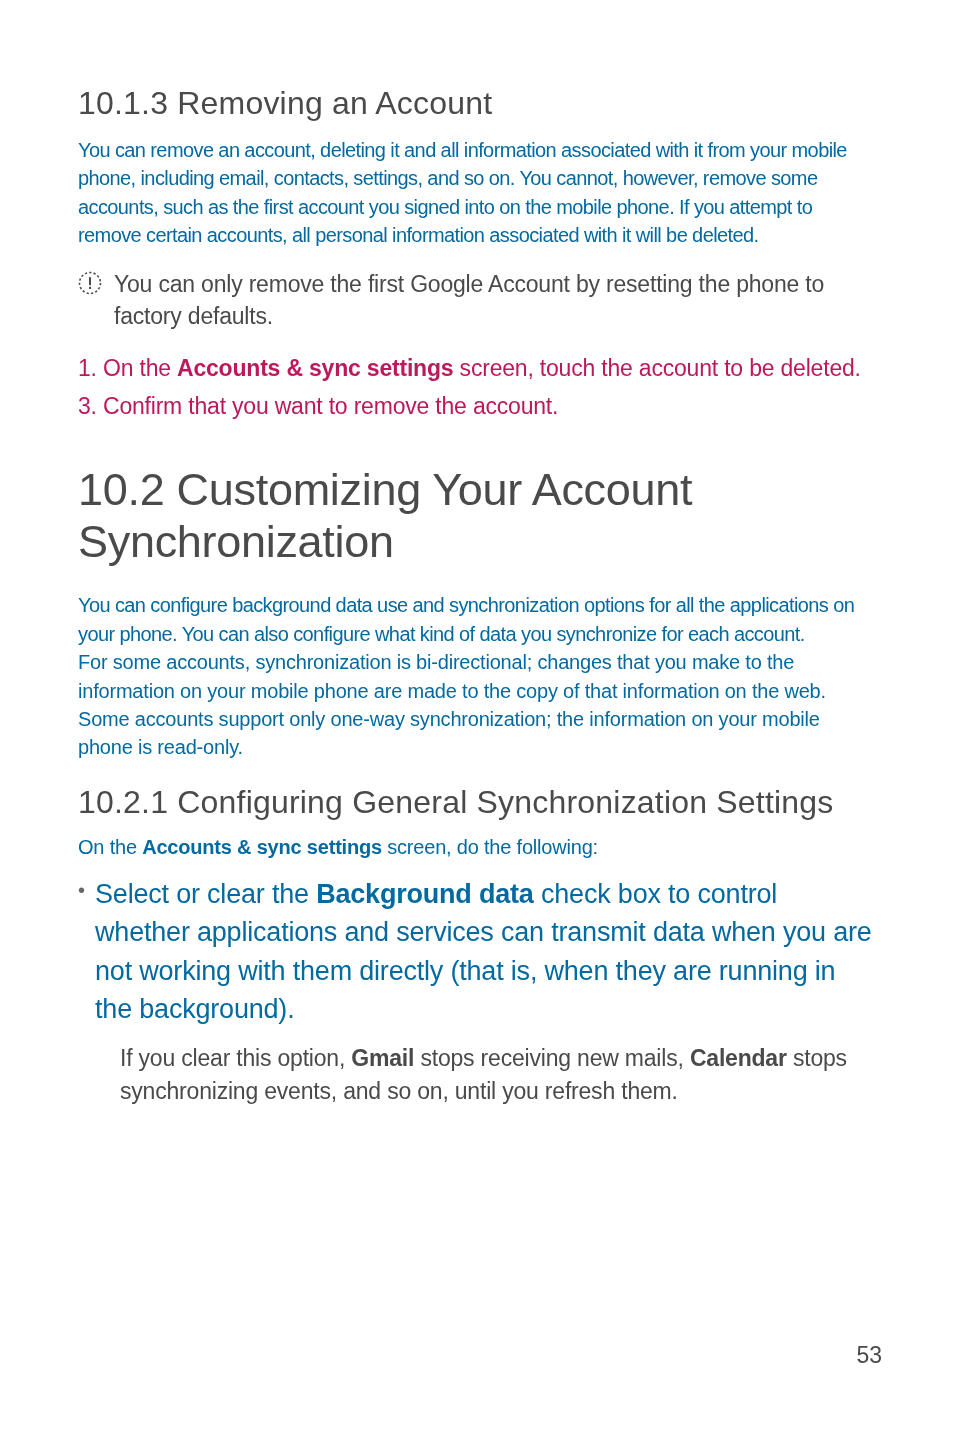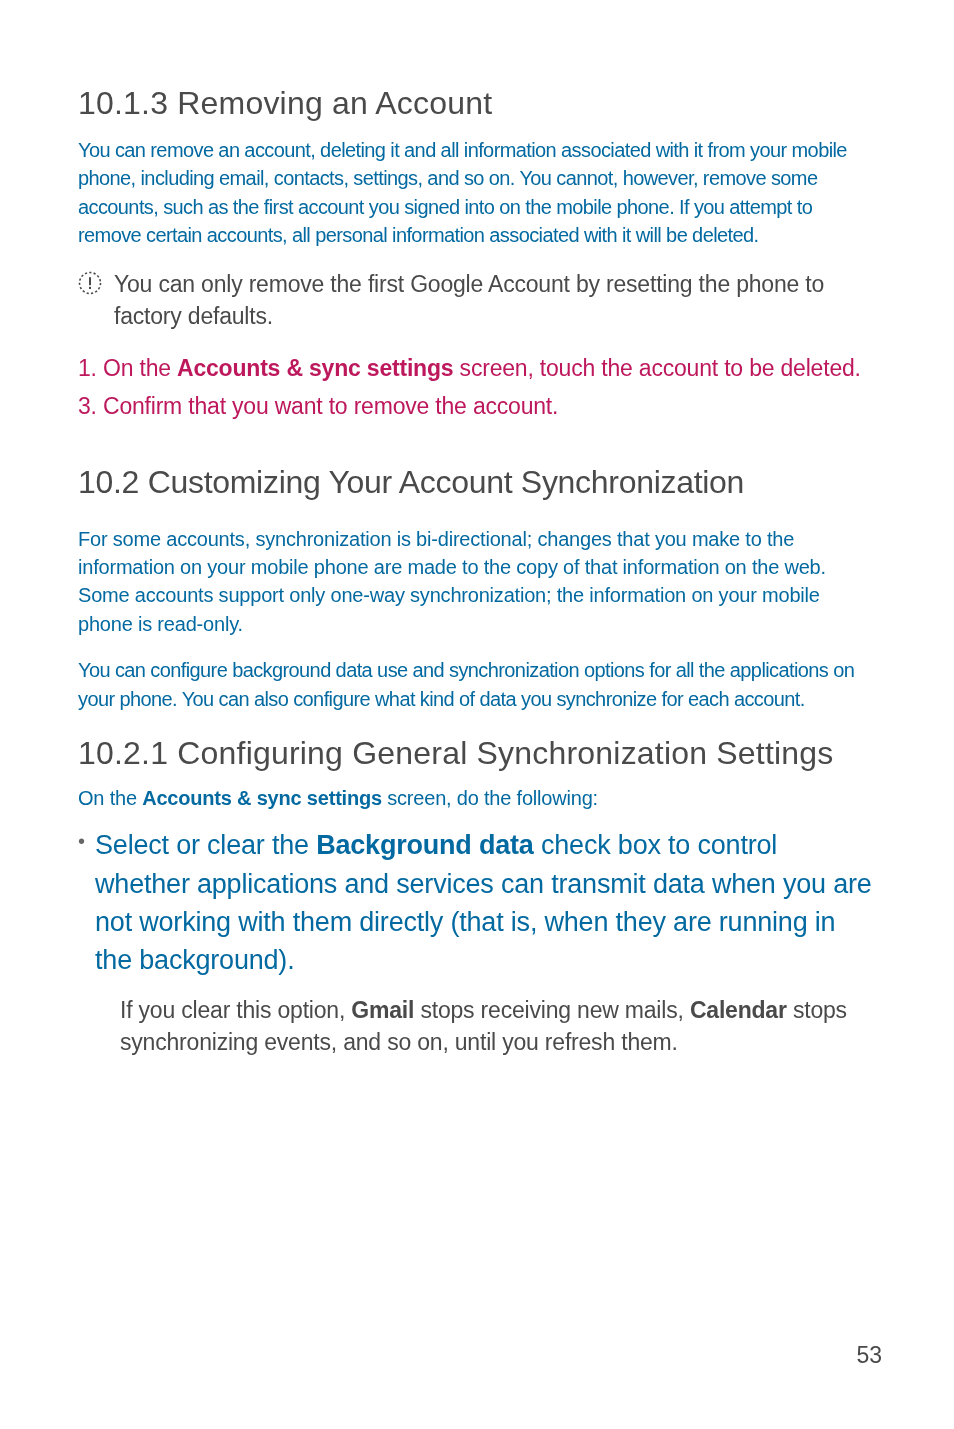--- a/index.html
+++ b/index.html
@@ -46,21 +46,21 @@
     }
     .step {
       font-size: 23px;
       line-height: 1.5;
       color: #be185d;
       letter-spacing: -0.2px;
       margin-bottom: 4px;
     }
     .step b { font-weight: 700; }
     .h2 {
-      font-size: 32px;
+      font-size: 45px;
       color: #4a4a4a;
       font-weight: 400;
       line-height: 1.15;
       margin-top: 40px;
       margin-bottom: 24px;
       letter-spacing: -0.3px;
     }
     .h3-sub {
       font-size: 32px;
       color: #4a4a4a;
@@ -124,22 +124,22 @@
     <div class="note-text">You can only remove the first Google Account by resetting the phone to factory defaults.</div>
   </div>
 
   <div class="step">
     <span>1. On the </span><b>Accounts &amp; sync settings</b><span> screen, touch the account to be deleted.</span>
   </div>
   <div class="step">3. Confirm that you want to remove the account.</div>
 
   <div class="h2">10.2  Customizing Your Account Synchronization</div>
 
+  <div class="body-text tight" style="margin-bottom:0;">You can configure background data use and synchronization options for all the applications on your phone. You can also configure what kind of data you synchronize for each account.</div>
   <div class="body-text">For some accounts, synchronization is bi-directional; changes that you make to the information on your mobile phone are made to the copy of that information on the web. Some accounts support only one-way synchronization; the information on your mobile phone is read-only.</div>
-  <div class="body-text tight" style="margin-bottom:0;">You can configure background data use and synchronization options for all the applications on your phone. You can also configure what kind of data you synchronize for each account.</div>
 
   <div class="h3-sub">10.2.1  Configuring General Synchronization Settings</div>
 
   <div class="body-text" style="margin-bottom:0;">
     <span>On the </span><b>Accounts &amp; sync settings</b><span> screen, do the following:</span>
   </div>
 
   <div class="bullet">
     <span class="bullet-dot">•</span>
     <div class="bullet-text">

